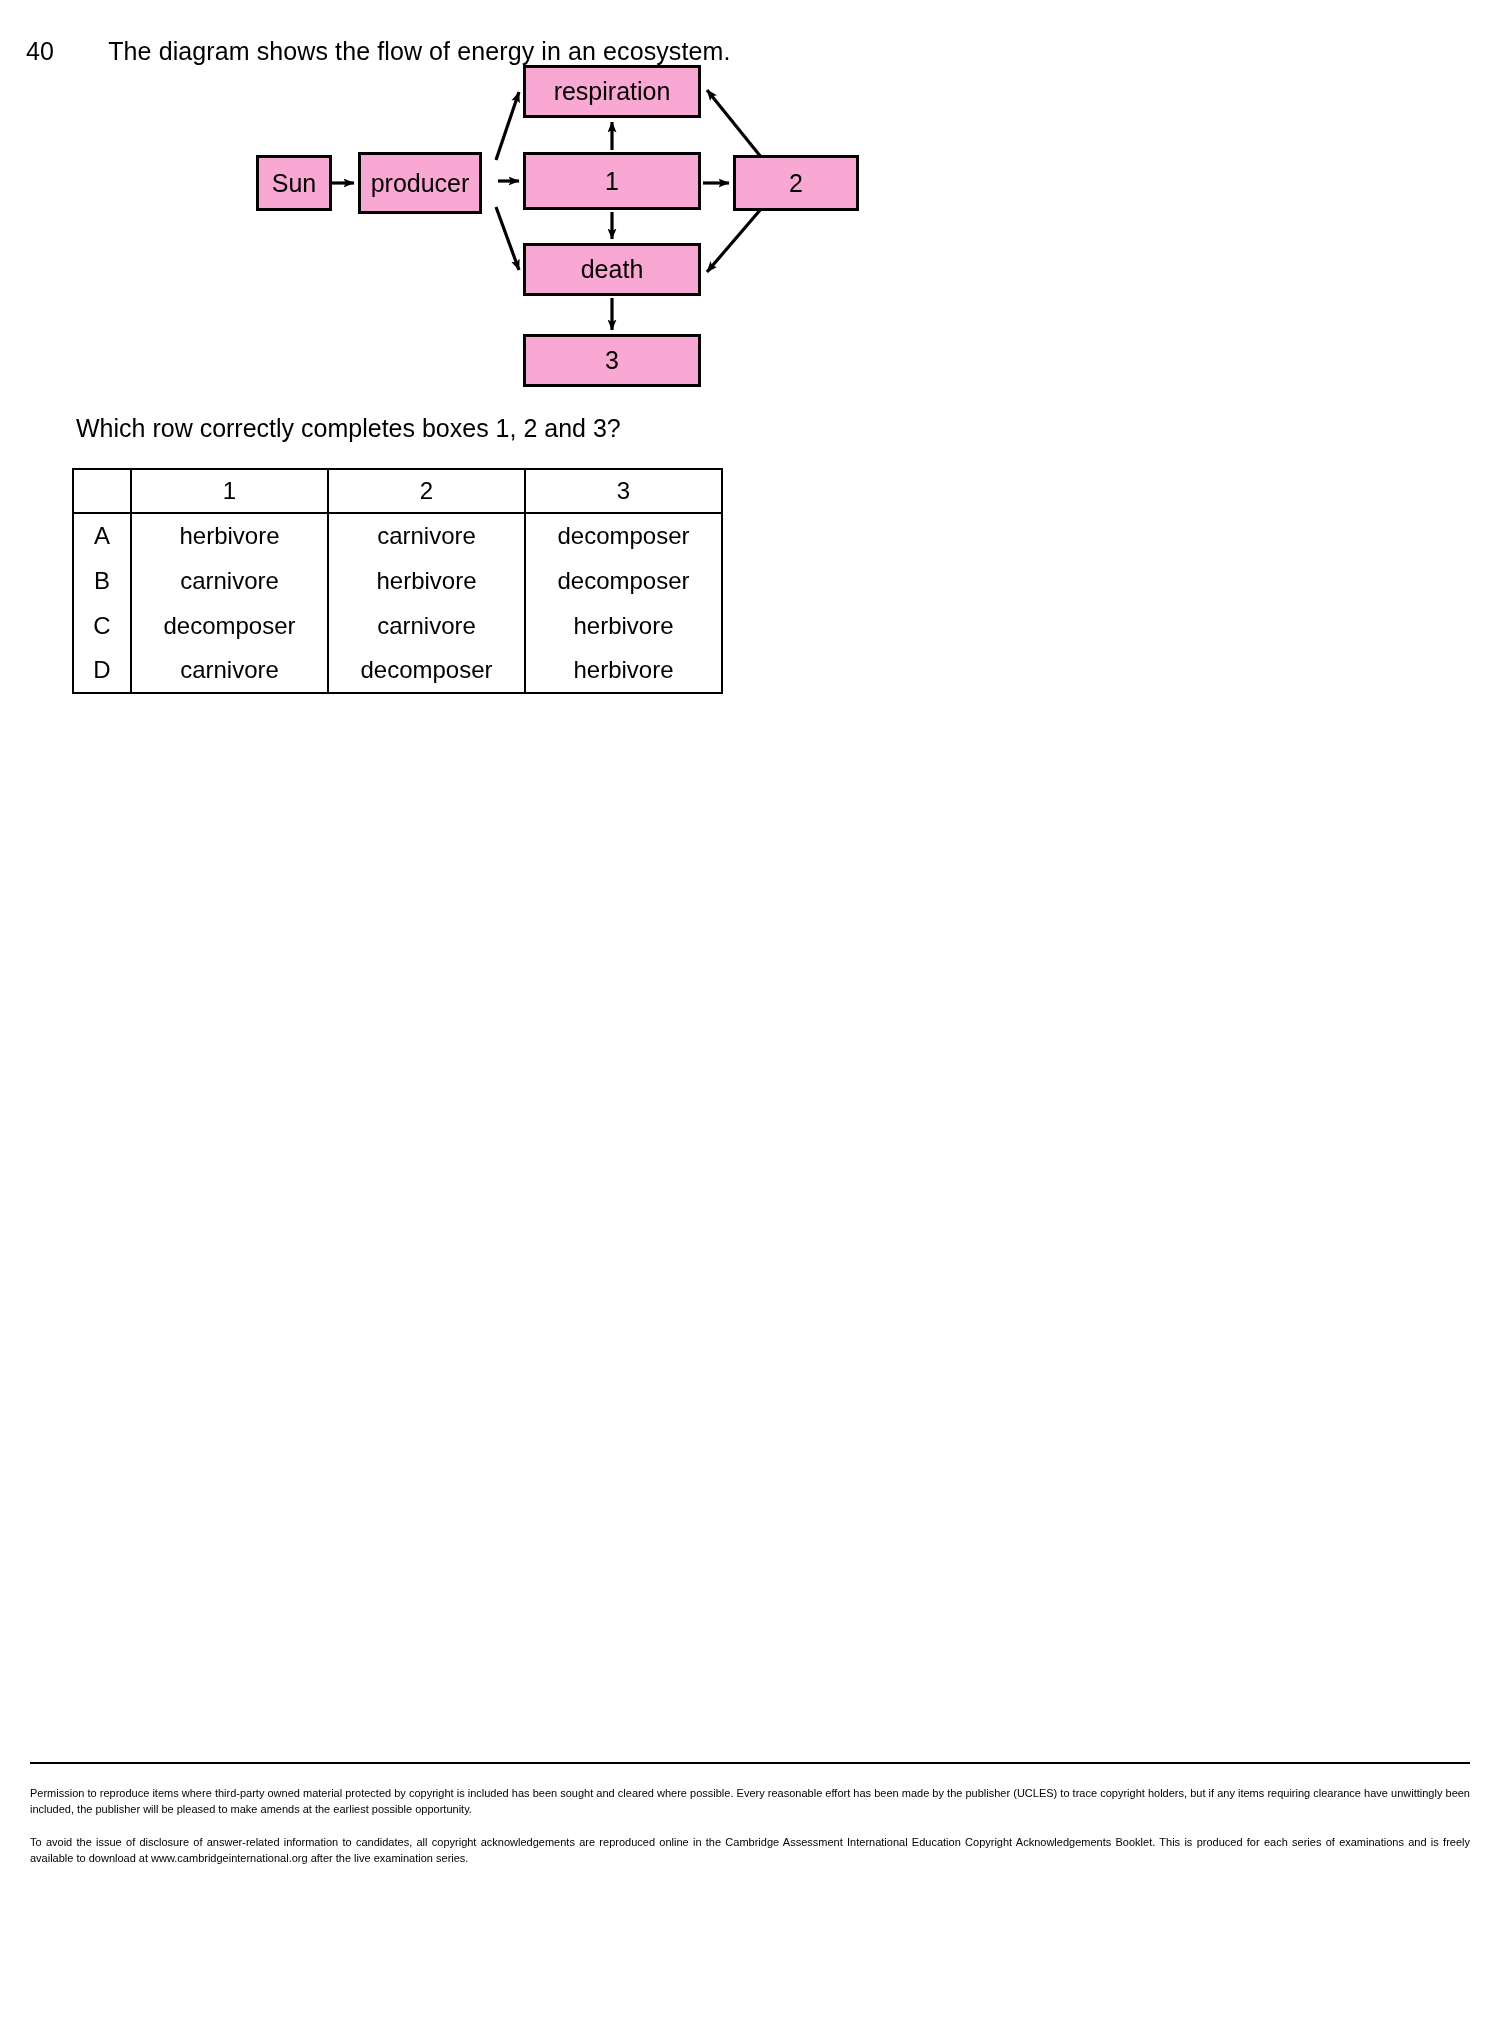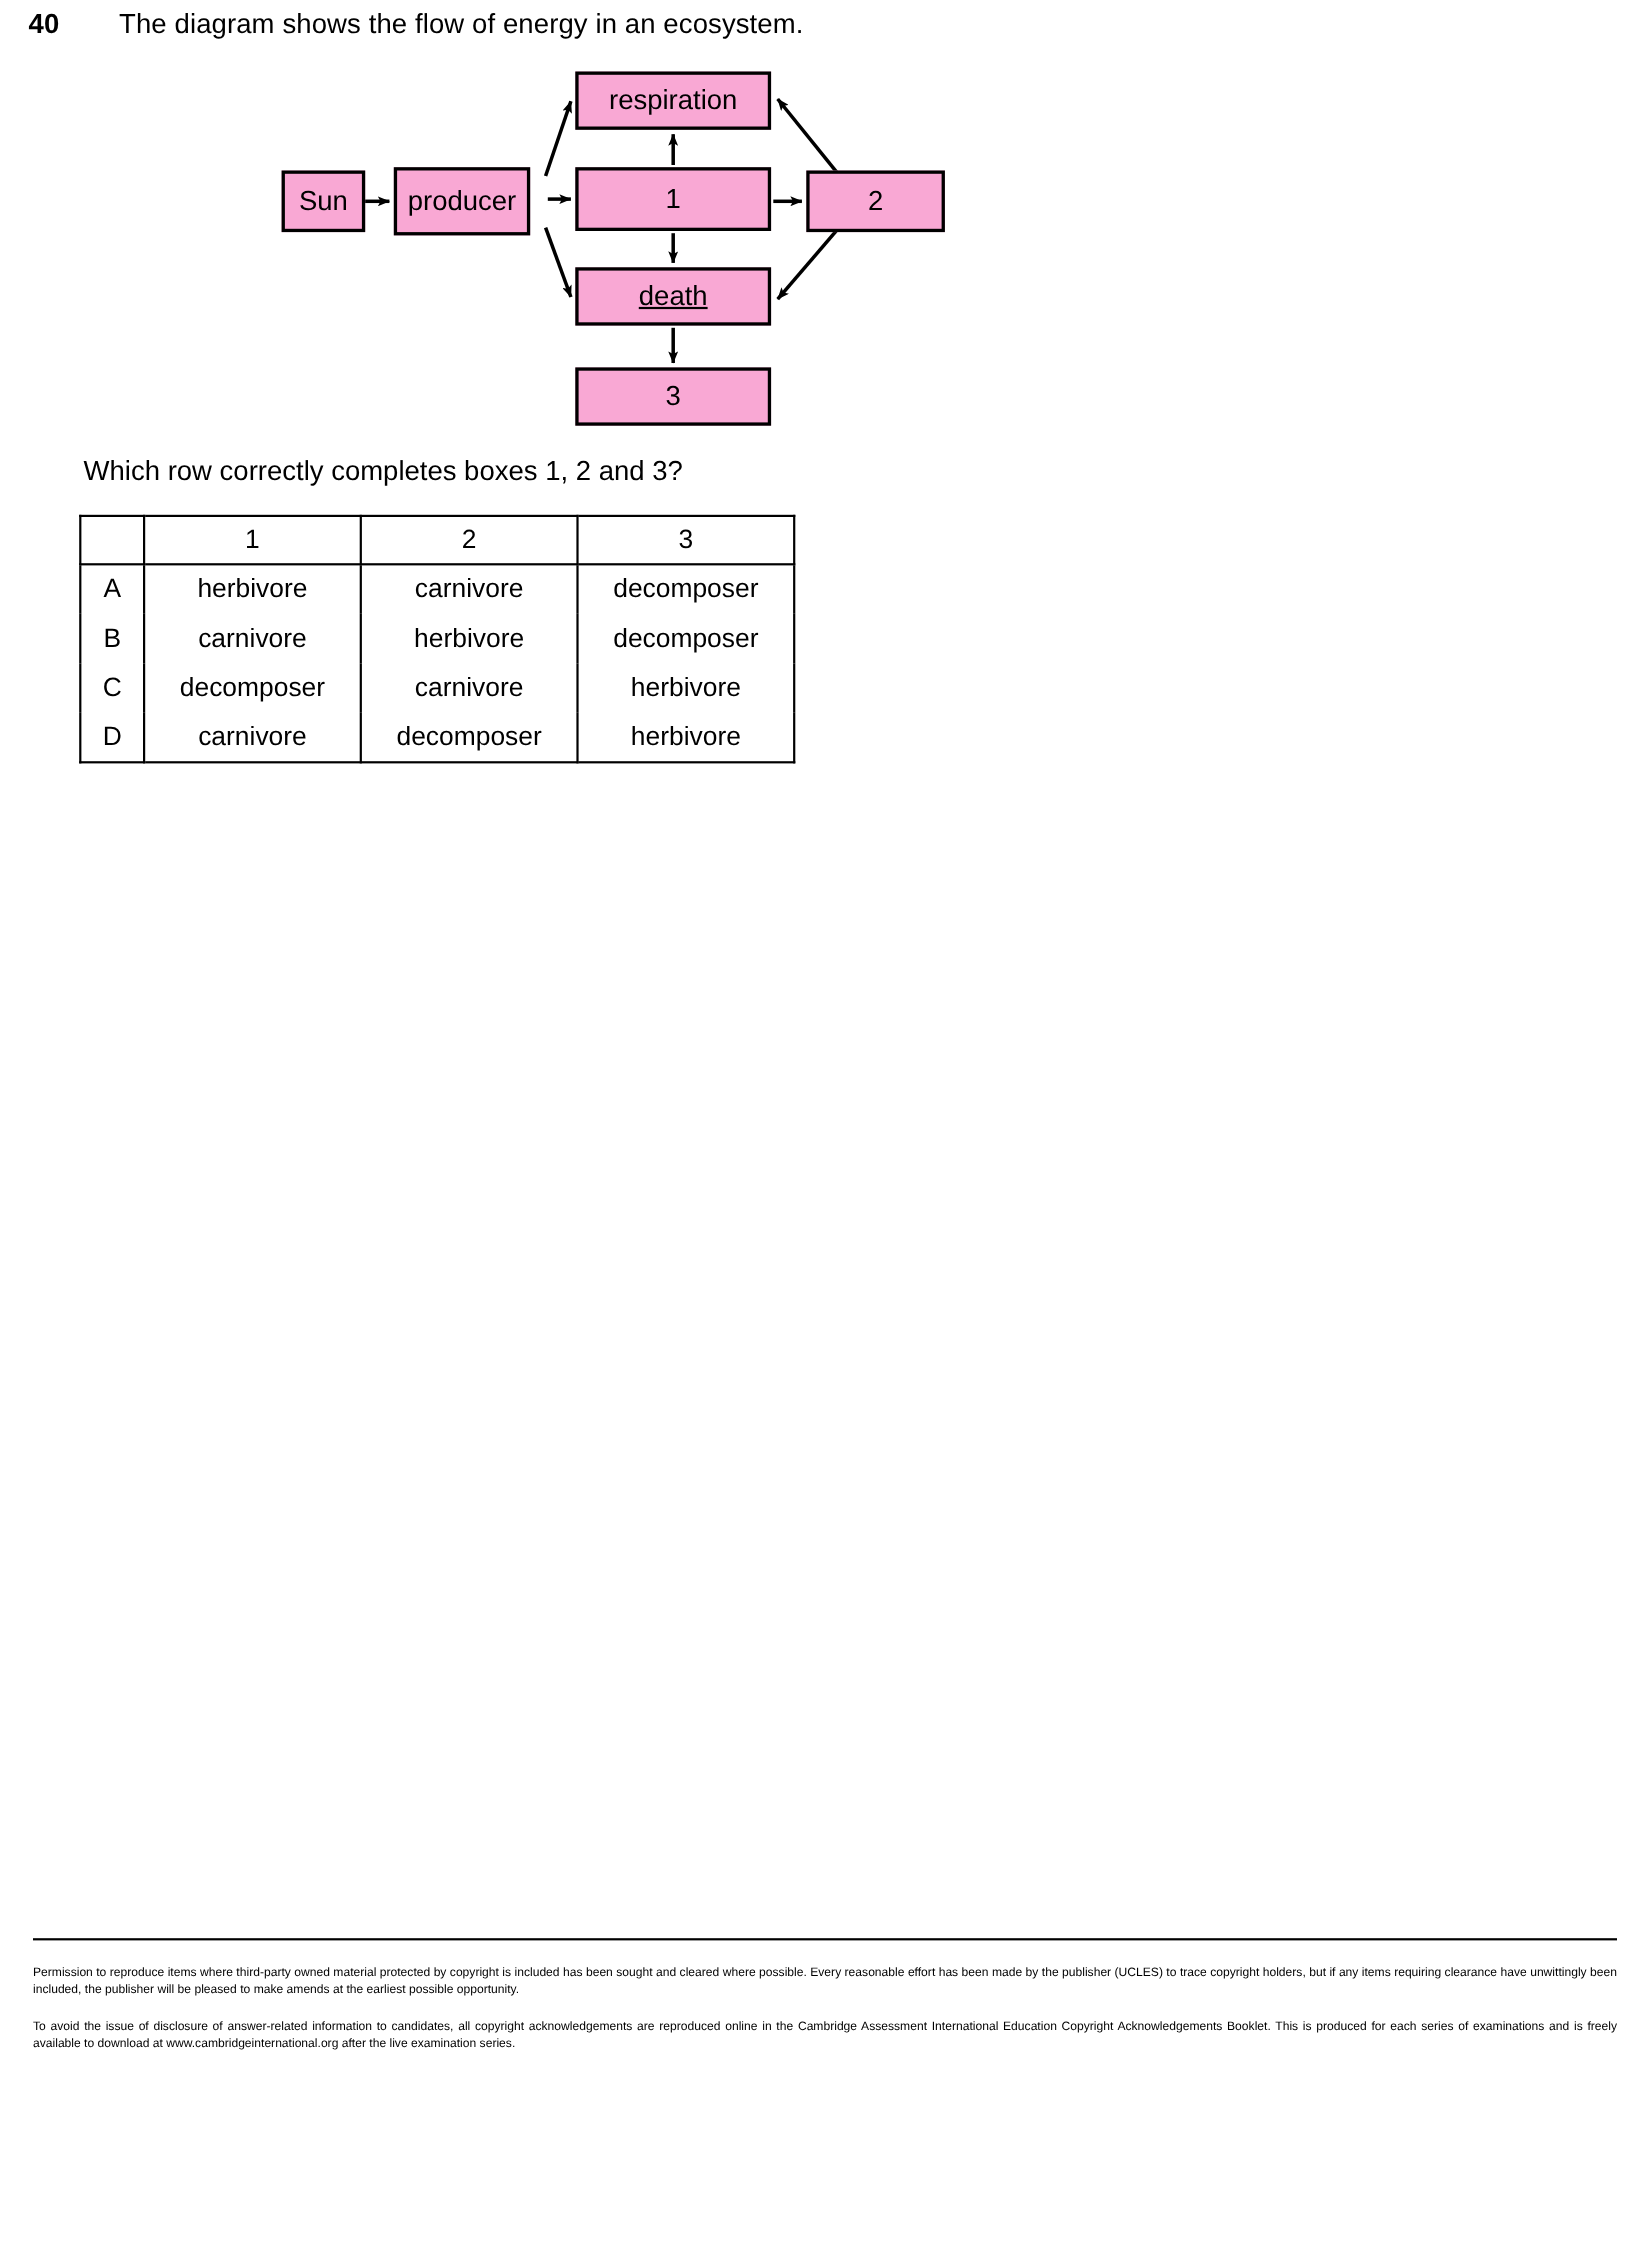--- a/index.html
+++ b/index.html
@@ -20,22 +20,23 @@
   .q-header {
     position: absolute;
     left: 26px;
     top: 8px;
     display: flex;
     align-items: baseline;
     gap: 22px;
   }
   .q-number {
     font-size: 25px;
-    font-weight: bold;
+    font-weight: normal;
     letter-spacing: 0.2px;
+    margin-top: 29px;
   }
   .q-stem {
     font-size: 25px;
     letter-spacing: 0.1px;
     margin-left: 32px;
   }
 
   
   .diagram {
     position: absolute;
@@ -53,21 +54,21 @@
     align-items: center;
     justify-content: center;
     font-size: 25px;
     line-height: 1;
     z-index: 2;
   }
   #box-sun       { left: 256px; top: 155px;  width: 76px;  height: 56px; }
   #box-producer  { left: 358px; top: 152px;  width: 124px; height: 62px; }
   #box-respiration { left: 523px; top: 65px;  width: 178px; height: 53px; }
   #box-1         { left: 523px; top: 152px;  width: 178px; height: 58px; }
-  #box-death     { left: 523px; top: 243px;  width: 178px; height: 53px; text-decoration: underline; }
+  #box-death     { left: 523px; top: 243px;  width: 178px; height: 53px; }
   #box-2         { left: 733px; top: 155px;  width: 126px; height: 56px; }
   #box-3         { left: 523px; top: 334px;  width: 178px; height: 53px; }
 
   .diagram svg {
     position: absolute;
     left: 0;
     top: 0;
     width: 1500px;
     height: 420px;
     z-index: 1;

